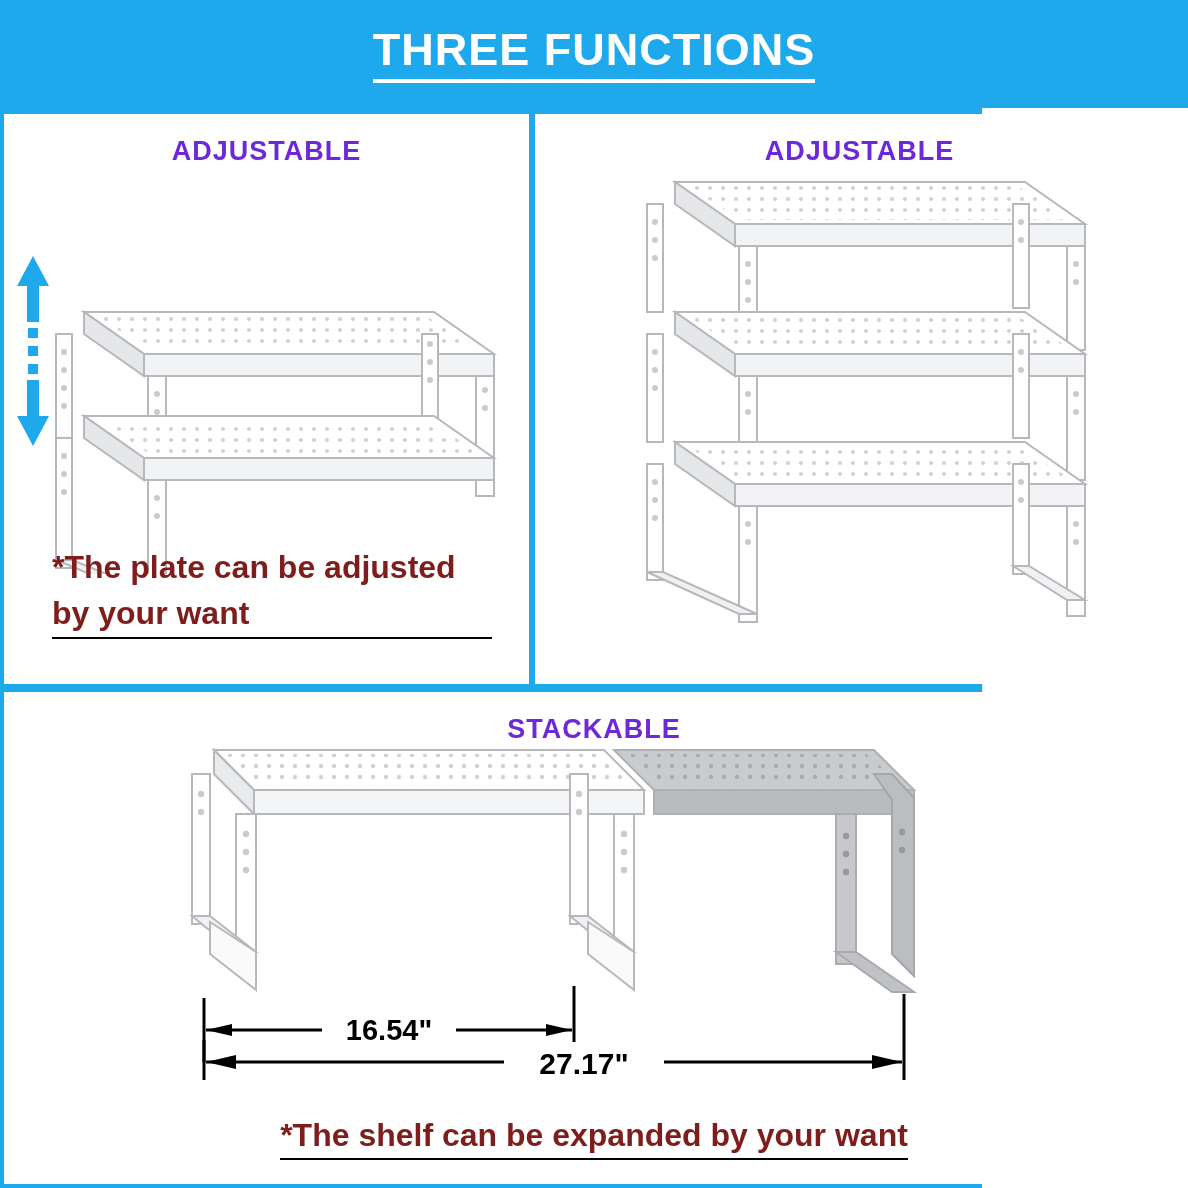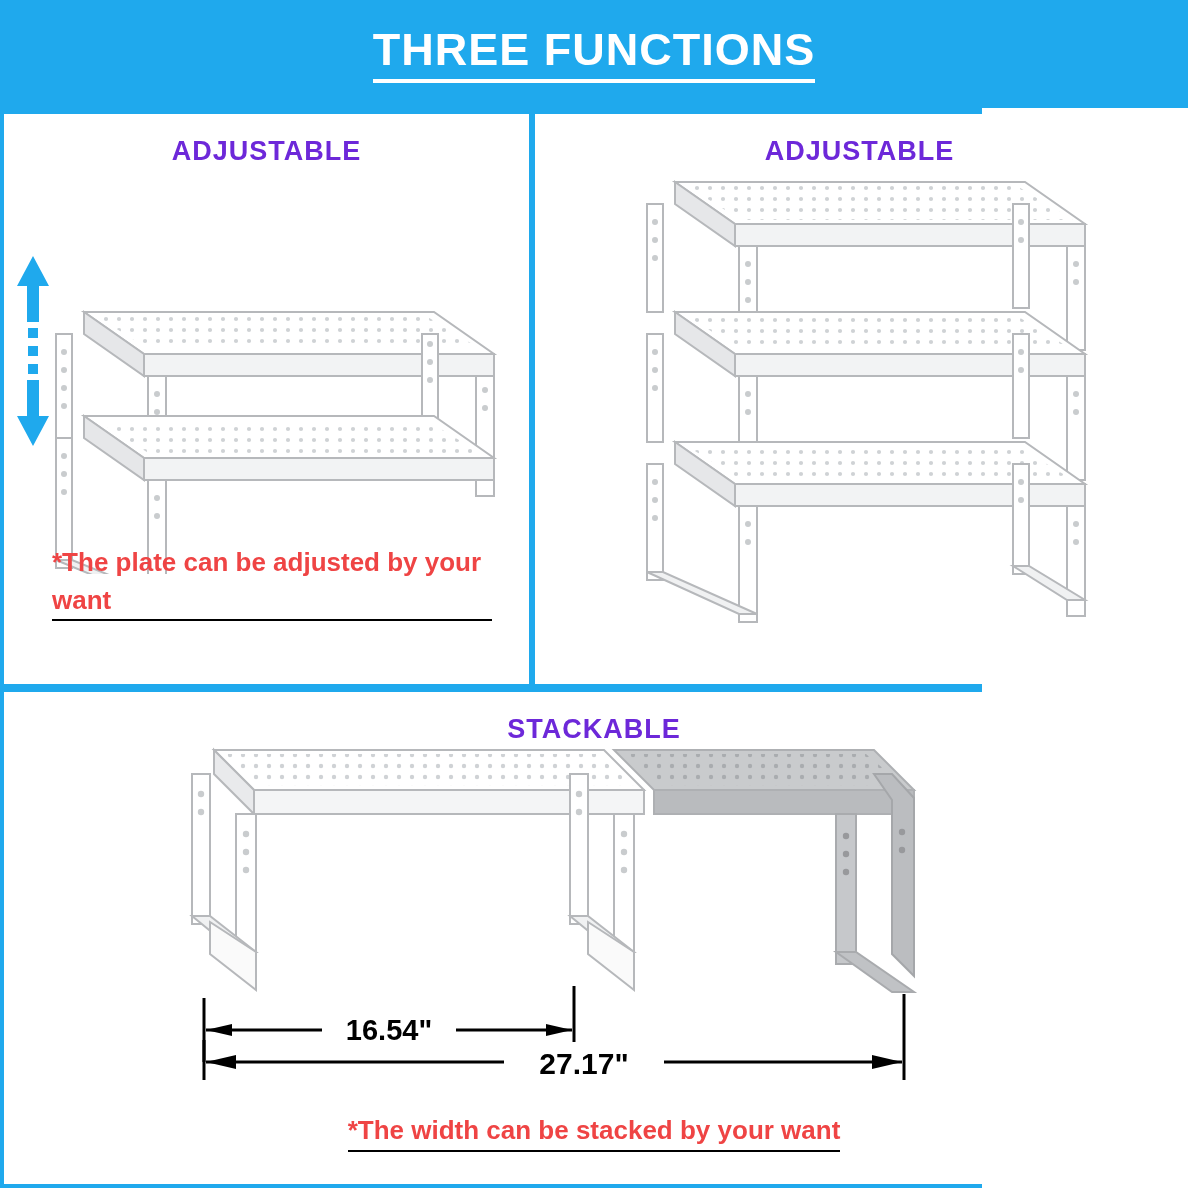--- a/index.html
+++ b/index.html
@@ -68,23 +68,23 @@
   .panel-title {
     text-align: center;
     font-size: 27px;
     font-weight: bold;
     color: #6d28d9;
     letter-spacing: 1px;
     margin-top: 22px;
   }
   .caption {
     position: absolute;
-    font-size: 26px;
+    font-size: 32px;
     font-weight: bold;
-    color: #ef4444;
+    color: #7f1d1d;
     line-height: 1.45;
   }
   .caption span {
     border-bottom: 2px solid #000;
     display: inline-block;
   }
   .cap-adjustable {
     left: 48px;
     top: 430px;
     width: 440px;
@@ -350,17 +350,17 @@
         <line x1="730" y1="254" x2="730" y2="340" stroke="#000" stroke-width="3"></line>
         <line x1="32" y1="322" x2="728" y2="322" stroke="#000" stroke-width="3"></line>
         <polygon points="32,322 62,315 62,329" fill="#000"></polygon>
         <polygon points="728,322 698,315 698,329" fill="#000"></polygon>
         <rect x="330" y="302" width="160" height="40" fill="#ffffff"></rect>
         <text x="410" y="334" text-anchor="middle" font-family="Liberation Sans, sans-serif" font-size="30" font-weight="bold" fill="#000">27.17"</text>
       </svg>
     </div>
 
     <div class="caption cap-expandable">
-      <span>*The width can be stacked by your want</span>
+      <span>*The shelf can be expanded by your want</span>
     </div>
   </div>
 
 </div>
 
 </body></html>

